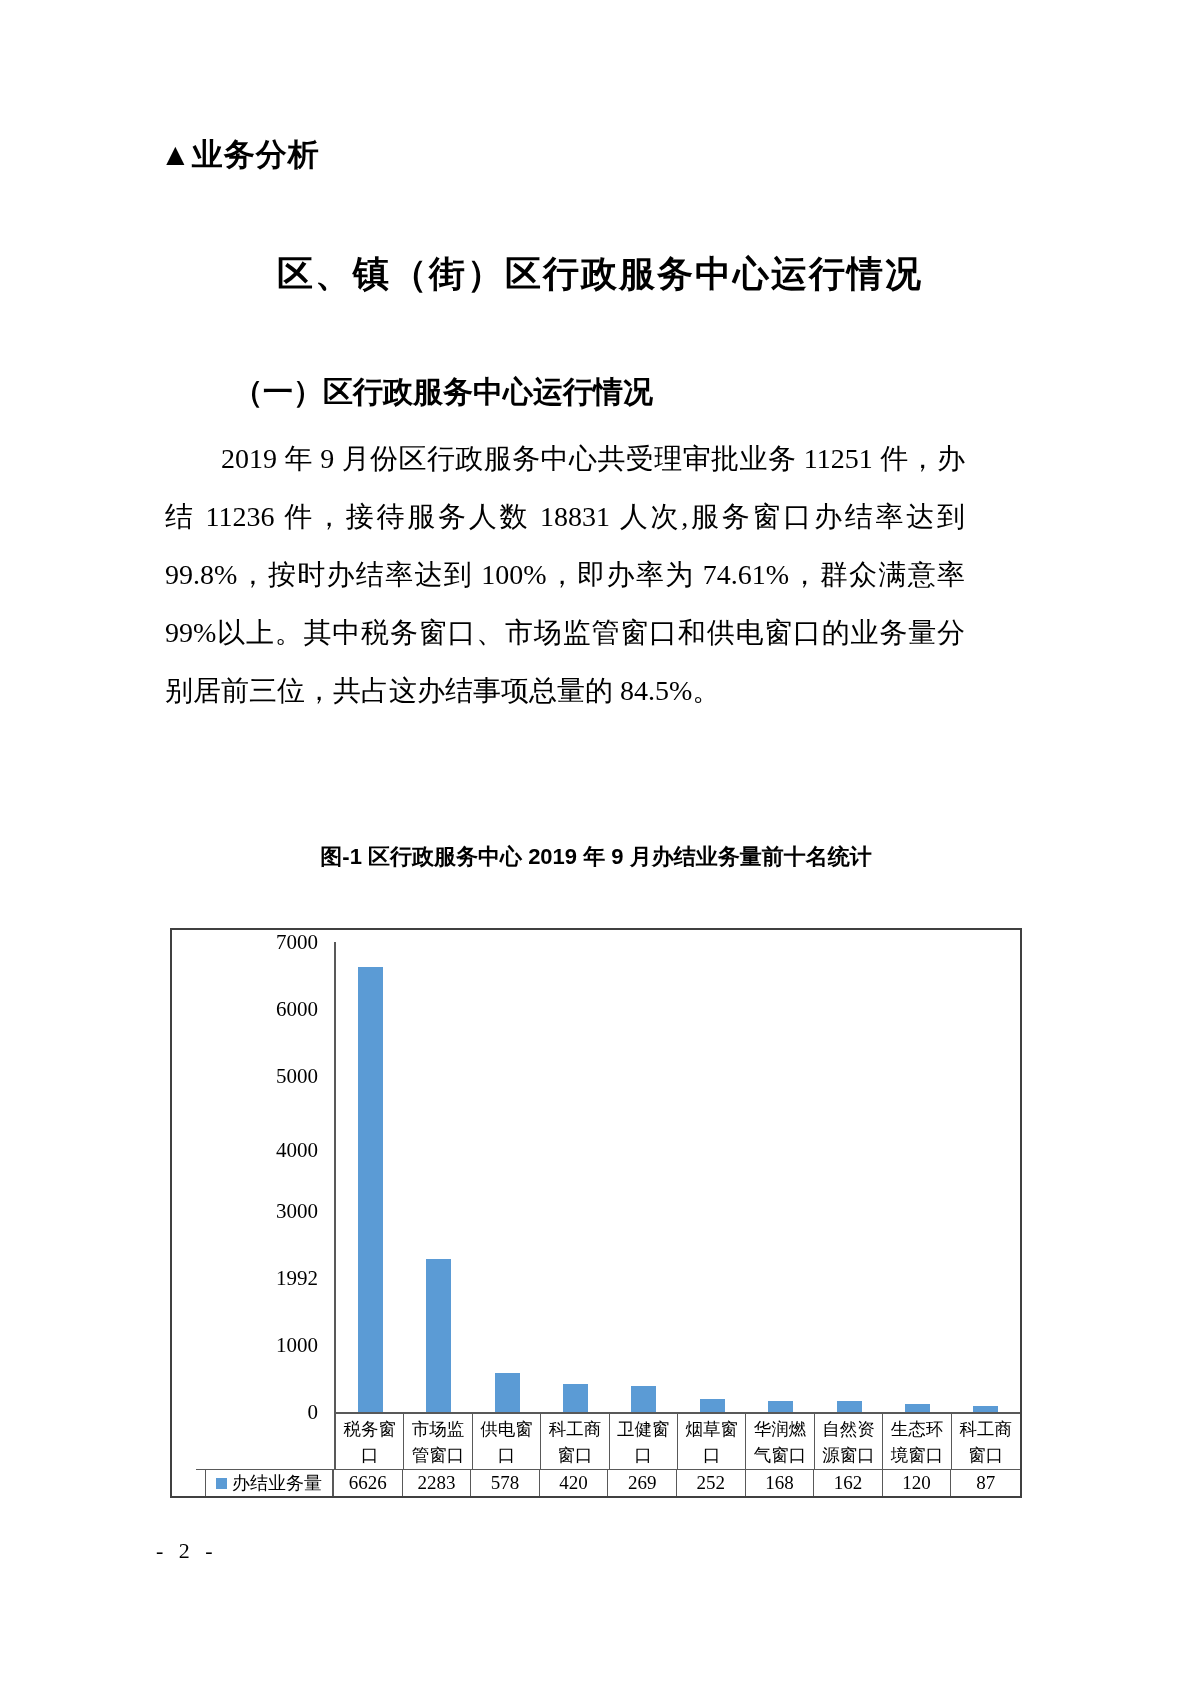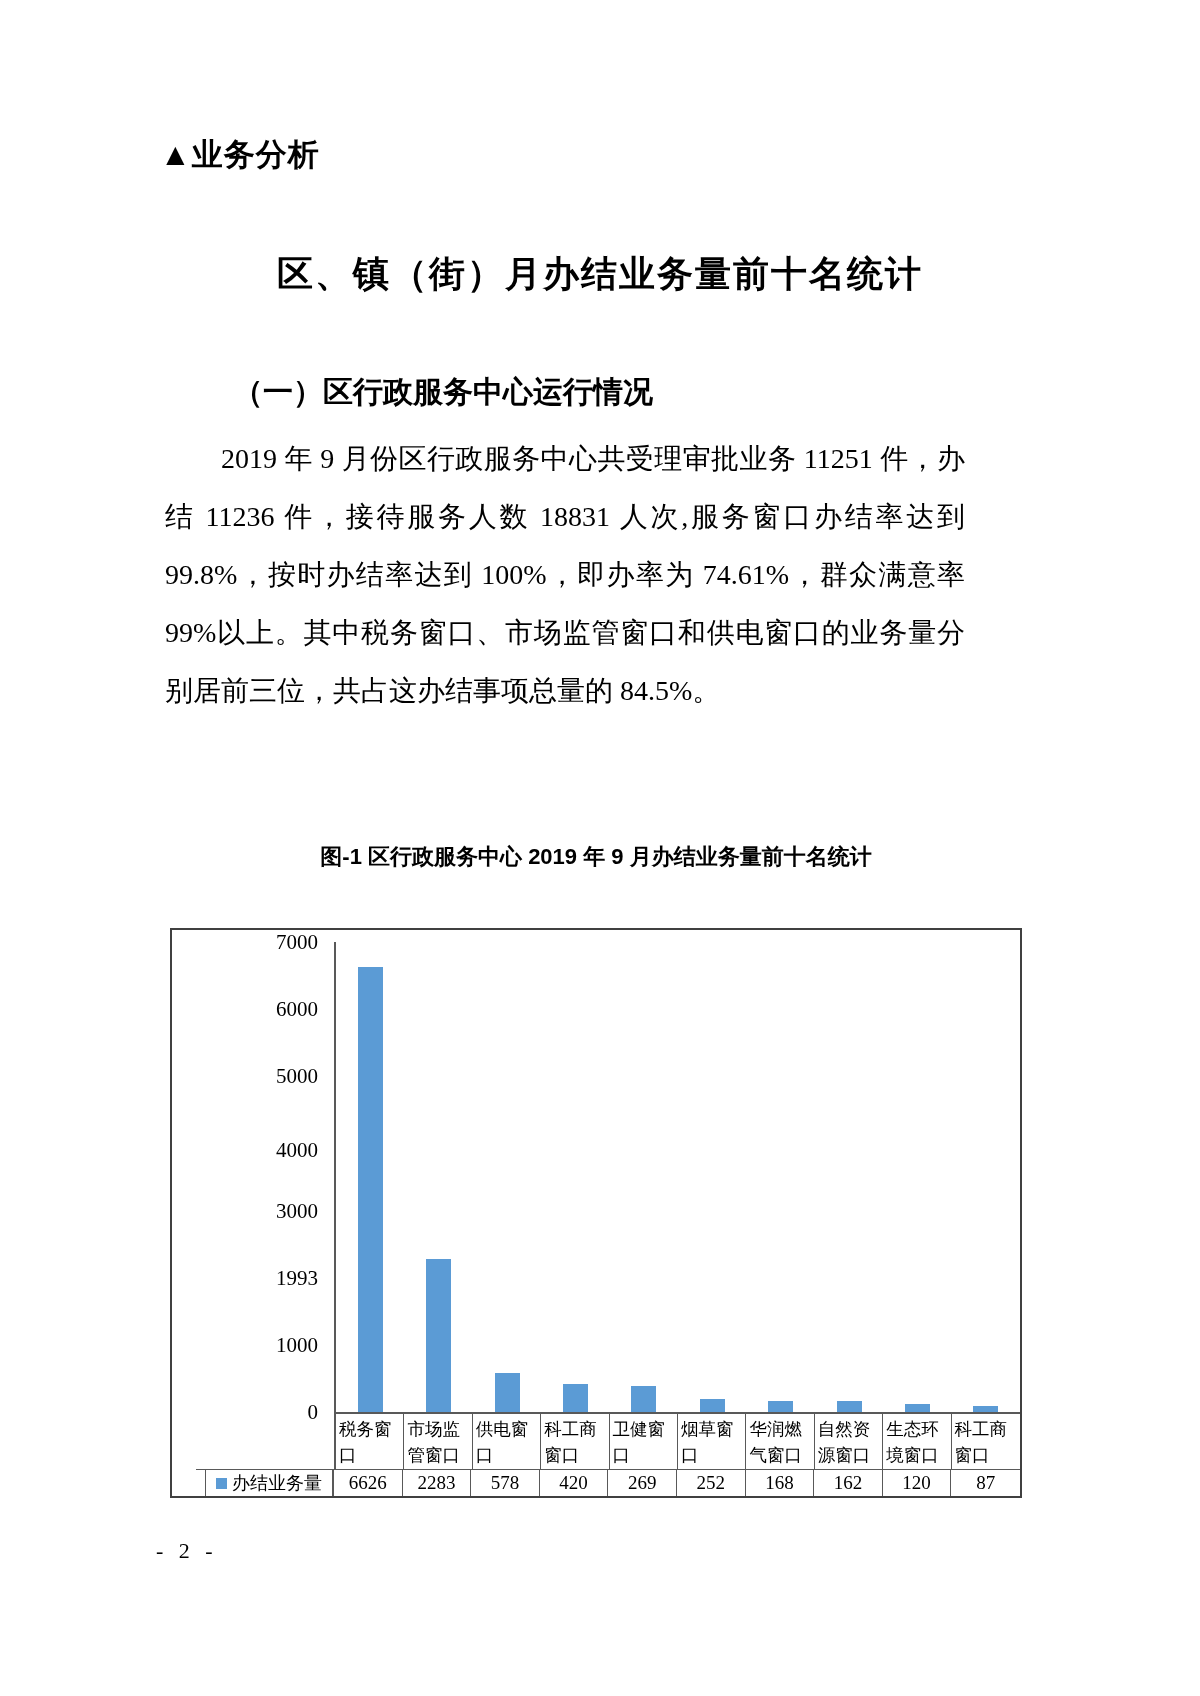--- a/index.html
+++ b/index.html
@@ -49,21 +49,21 @@
   }
   .bar-col { flex:1; display:flex; justify-content:center; align-items:flex-end; }
   .bar { width:25px; }
   .cat-row {
     position:absolute; left:162px; top:482px; width:686px; height:57px;
     display:grid; grid-template-columns:repeat(10,1fr);
     border-top:2px solid #595959; border-left:2px solid #595959;
   }
   .cat-cell {
     border-right:1.5px solid #595959;
-    font-size:17.5px; line-height:26px; padding:2px 3px 0 3px;
+    font-size:17.5px; line-height:26px; text-align:center; padding:2px 3px 0 3px;
   }
   .cat-cell:last-child { border-right:none; }
   .val-row {
     position:absolute; left:24px; top:539px; width:824px; height:27px;
     display:grid; grid-template-columns:138px repeat(10,1fr);
     border-top:1.5px solid #595959;
   }
   .legend-cell {
     border-left:1.5px solid #595959; border-right:2px solid #595959;
     display:flex; align-items:center; justify-content:center; gap:5px;
@@ -81,33 +81,33 @@
     font-size:22px; letter-spacing:5px;
   }
 </style>
 </head>
 <body>
 
 <div class="page">
 
   <div class="doc-header">▲业务分析</div>
 
-  <h1 class="doc-title">区、镇（街）月办结业务量前十名统计</h1>
+  <h1 class="doc-title">区、镇（街）区行政服务中心运行情况</h1>
 
   <h2 class="doc-subheading">（一）区行政服务中心运行情况</h2>
 
   <p class="doc-paragraph">2019 年 9 月份区行政服务中心共受理审批业务 11251 件，办结 11236 件，接待服务人数 18831 人次,服务窗口办结率达到 99.8%，按时办结率达到 100%，即办率为 74.61%，群众满意率 99%以上。其中税务窗口、市场监管窗口和供电窗口的业务量分别居前三位，共占这办结事项总量的 84.5%。</p>
 
   <div class="figure-caption">图-1 区行政服务中心 2019 年 9 月办结业务量前十名统计</div>
 
   <div class="chart">
     <div class="y-labels">
         <div class="y-tick" style="top: 468px;">0</div>
         <div class="y-tick" style="top: 400.857px;">1000</div>
-        <div class="y-tick" style="top: 333.714px;">1993</div>
+        <div class="y-tick" style="top: 333.714px;">1992</div>
         <div class="y-tick" style="top: 266.571px;">3000</div>
         <div class="y-tick" style="top: 206px;">4000</div>
         <div class="y-tick" style="top: 132.286px;">5000</div>
         <div class="y-tick" style="top: 65.1429px;">6000</div>
         <div class="y-tick" style="top: -2px;">7000</div>
       </div>
     <div class="plot-area">
         <div class="bar-col">
           <div class="bar" style="height: 444.889px; background: rgb(91, 155, 213);"></div>
         </div>

